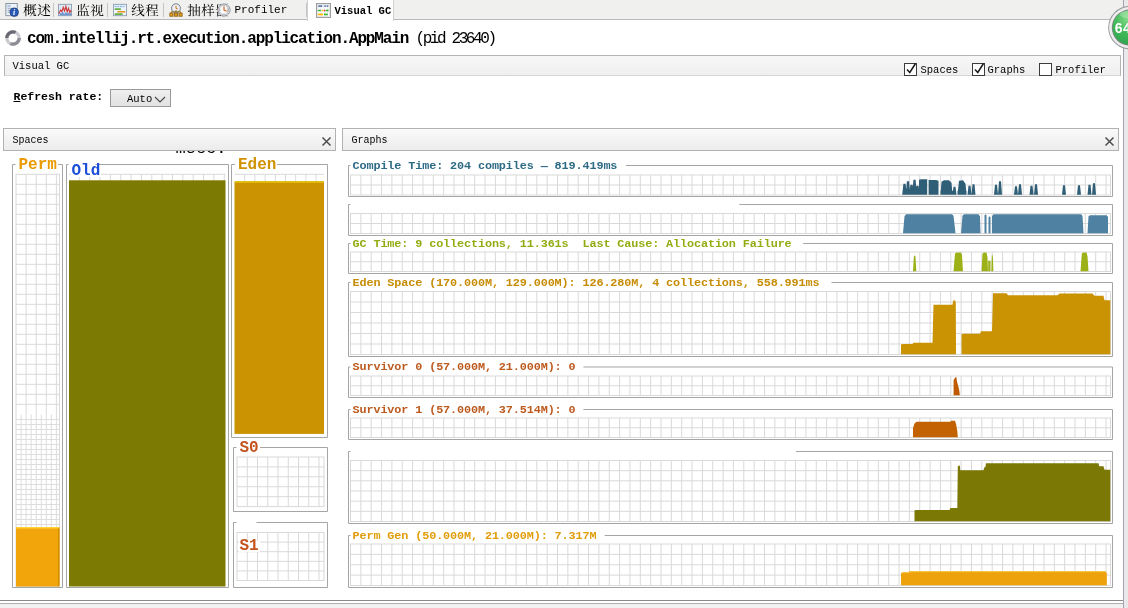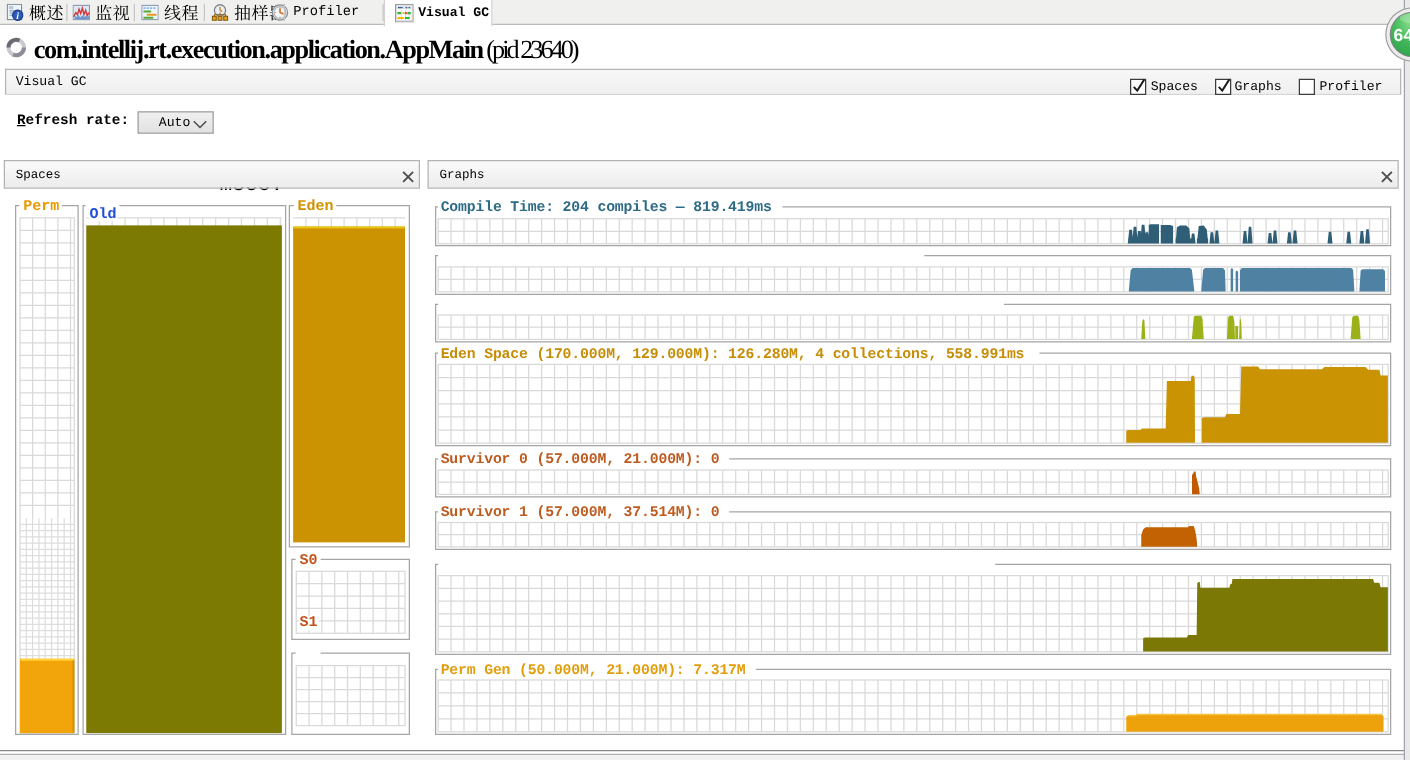--- a/index.html
+++ b/index.html
@@ -9,42 +9,42 @@
   background:#f0f0ee; border-bottom:1px solid #b9b9b9; }
 .tab { position:absolute; top:0; height:20px; display:flex; align-items:center;
   padding-left:5px; gap:3.5px; }
 .tab svg { flex:none; }
 .tab .lat { font:11px "Liberation Mono",monospace; color:#000; white-space:nowrap; }
 .tab .cjk { display:flex; flex:none; }
 .tab.sel { background:#fff; height:21px; padding-left:8.5px; border-left:1px solid #d0d0d0; border-right:1px solid #d0d0d0; }
 .tab.sel .lat { font-weight:bold; font-size:10.5px; }
 .tab.sel svg { width:15px; height:15px; }
 .tabsep { position:absolute; top:3px; height:14px; width:1px; background:#c6c6c6; }
-#titlerow { position:absolute; left:27px; top:29.5px; font-size:21px; line-height:19px; color:#000; white-space:pre;font-family:Liberation Serif, serif; }
+#titlerow { position:absolute; left:27px; top:29.5px; font-size:16px; line-height:19px; color:#000; white-space:pre; }
 #titlerow b { letter-spacing:-1.13px; font-weight:bold; }
 #titlerow span { letter-spacing:-2.4px; }
 #vgcbar { position:absolute; left:4px; top:55px; width:1117px; height:21px;
   background:linear-gradient(#f7f7f7,#efefef); border:1px solid #b5b5b5; border-bottom-color:#d5d5d5; }
 #vgcbar .t { position:absolute; left:7.5px; top:4px; font-size:10.5px; color:#000; }
 .cbx { position:absolute; top:6.5px; width:13px; height:13px; background:#fff; border:1.1px solid #3c3c3c; }
 .cbl { position:absolute; top:7.5px; font-size:10.5px; color:#000; }
 .cbx svg { position:absolute; left:0px; top:-3px; }
 #refresh { position:absolute; left:13.5px; top:90px; font-size:11.5px; font-weight:bold; color:#000; }
 #refresh u { text-decoration:underline; }
 #dropdown { position:absolute; left:110px; top:88.5px; width:61px; height:18.5px;
   background:linear-gradient(#efefef,#e2e2e2); border:1px solid #999; }
 #dropdown .a { position:absolute; left:16px; top:3px; font-size:10.5px; color:#000; }
 #msec { position:absolute; left:175.5px; top:91px; font-size:17px; color:#000;margin-top:48px; }
 .phead { position:absolute; top:128px; height:23px; background:linear-gradient(#fafafa,#ececec);
   border:1px solid #b2b2b2; }
 .phead .t { position:absolute; left:8.5px; top:5.5px; font-size:10px; color:#000; }
 .phead svg { position:absolute; top:7px; }
 .glabel { position:absolute; font-size:11.8px; font-weight:bold; letter-spacing:-0.11px;
   background:#fff; padding:0 2px 0 0; white-space:pre; line-height:11px; height:11px; }
-.slabel { position:absolute; font-size:12px; font-weight:bold; background:#fff;
+.slabel { position:absolute; font-size:16px; font-weight:bold; background:#fff;
   padding:0 1px; line-height:10.5px; height:10.5px;text-align:right; }
 #botline { position:absolute; left:0; top:600.3px; width:1128px; height:1px; background:#8a8a8a; }
 #botline2 { position:absolute; left:0; top:602.6px; width:1128px; height:1px; background:#b0b0b0; }
 #botstrip { position:absolute; left:0; top:603.6px; width:1128px; height:4.4px; background:#f1f1f1; }
 #rborder { position:absolute; left:1123px; top:0; width:1px; height:608px; background:#a0a5ac; z-index:5; }
 #rstrip { position:absolute; left:1124px; top:0; width:4px; height:608px; background:#e9e9e9; z-index:5; }
 </style></head>
 <body>
 <div id="page">
 <svg style="position:absolute;left:0;top:0" width="1128" height="608" viewBox="0 0 1128 608">
@@ -276,29 +276,30 @@
         <path d="M1.5 1.5L9.5 9.5M9.5 1.5L1.5 9.5" stroke="#4d4d4d" stroke-width="1.5"></path>
       </svg>
     </div>
 <div class="phead" style="left:342px;width:777px">
       <div class="t">Graphs</div>
       <svg width="11" height="11" viewBox="0 0 11 11" style="right:3px">
         <path d="M1.5 1.5L9.5 9.5M9.5 1.5L1.5 9.5" stroke="#4d4d4d" stroke-width="1.5"></path>
       </svg>
     </div>
 <div class="glabel" style="left:352.5px;top:160.5px;color:#2d6a85">Compile Time: 204 compiles — 819.419ms</div>
+<div class="glabel" style="left:352.5px;top:238.5px;color:#94ac12">GC Time: 9 collections, 11.361s  Last Cause: Allocation Failure</div>
 <div class="glabel" style="left:352.5px;top:277.5px;color:#c78c05">Eden Space (170.000M, 129.000M): 126.280M, 4 collections, 558.991ms</div>
 <div class="glabel" style="left:352.5px;top:362.0px;color:#bd5a1e">Survivor 0 (57.000M, 21.000M): 0</div>
 <div class="glabel" style="left:352.5px;top:404.5px;color:#bd5a1e">Survivor 1 (57.000M, 37.514M): 0</div>
 <div class="glabel" style="left:352.5px;top:530.5px;color:#e19d0b">Perm Gen (50.000M, 21.000M): 7.317M</div>
 <div class="slabel" style="left:17.5px;top:159.5px;color:#ea9a00">Perm</div>
 <div class="slabel" style="left:70.5px;top:166px;color:#1d4ed8">Old</div>
 <div class="slabel" style="left:237px;top:159.5px;color:#d29200">Eden</div>
 <div class="slabel" style="left:238.5px;top:442.5px;color:#c3541e">S0</div>
-<div class="slabel" style="left:238.5px;top:493px;color:#c3541e">S1</div>
+<div class="slabel" style="left:238.5px;top:541px;color:#c3541e">S1</div>
 <div id="botline"></div>
 <div id="botline2"></div>
 <div id="botstrip"></div>
 <div id="rborder"></div>
 <div id="rstrip"></div>
 <svg style="position:absolute;left:1085px;top:0;z-index:50" width="43" height="60" viewBox="1085 0 43 60">
 <defs>
         <radialGradient id="bg2" cx="0.5" cy="0.22" r="0.85">
 <stop offset="0" stop-color="#8ee190"></stop>
           <stop offset="0.5" stop-color="#44ba5b"></stop>

